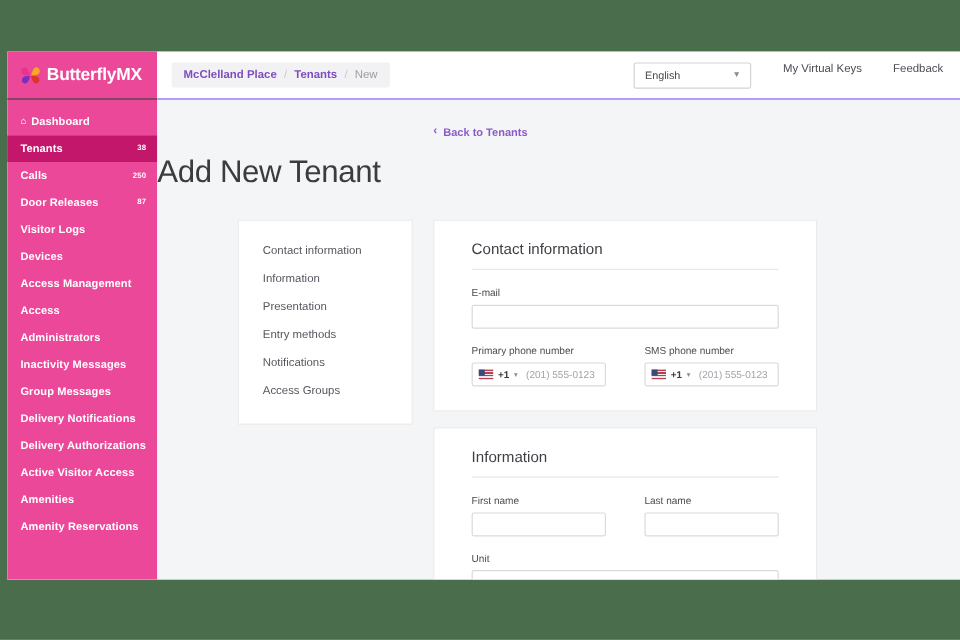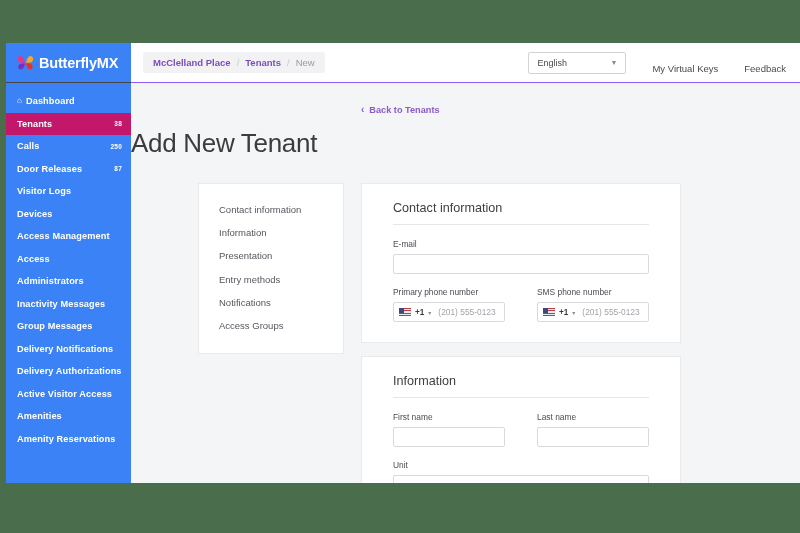--- a/index.html
+++ b/index.html
@@ -14,21 +14,21 @@
     left: 6px; top: 43px;
     width: 794px; height: 440px;
     background: #f4f5f7;
     display: flex;
     overflow: hidden;
   }
 
   
   .sidebar {
     width: 125px;
-    background: #3b82f6;
+    background: #ec4899;
     flex: 0 0 125px;
     display: flex;
     flex-direction: column;
   }
   .logo-row {
     height: 40px;
     display: flex;
     align-items: center;
     padding-left: 11px;
     border-bottom: 1px solid #454545;
@@ -74,21 +74,21 @@
     padding: 5px 10px;
     display: flex;
     align-items: center;
     gap: 6px;
     font-size: 9.5px;
     font-weight: bold;
   }
   .crumb-link { color: #7c4dbe; }
   .crumb-sep { color: #c9c9cf; font-weight: normal; }
   .crumb-cur { color: #9a9aa2; font-weight: normal; }
-  .topbar-right { margin-left: auto; display: flex; align-items: flex-end; gap: 26px; }
+  .topbar-right { margin-left: auto; display: flex; align-items: flex-start; gap: 26px; }
   .lang-select {
     width: 98px; height: 22px;
     border: 1px solid #d3d3d7;
     border-radius: 2px;
     background: #fff;
     display: flex; align-items: center;
     padding: 0 8px;
     font-size: 9px; color: #4a4a4a;
   }
   .lang-select .caret { margin-left: auto; font-size: 7px; color: #8a8a8a; }

